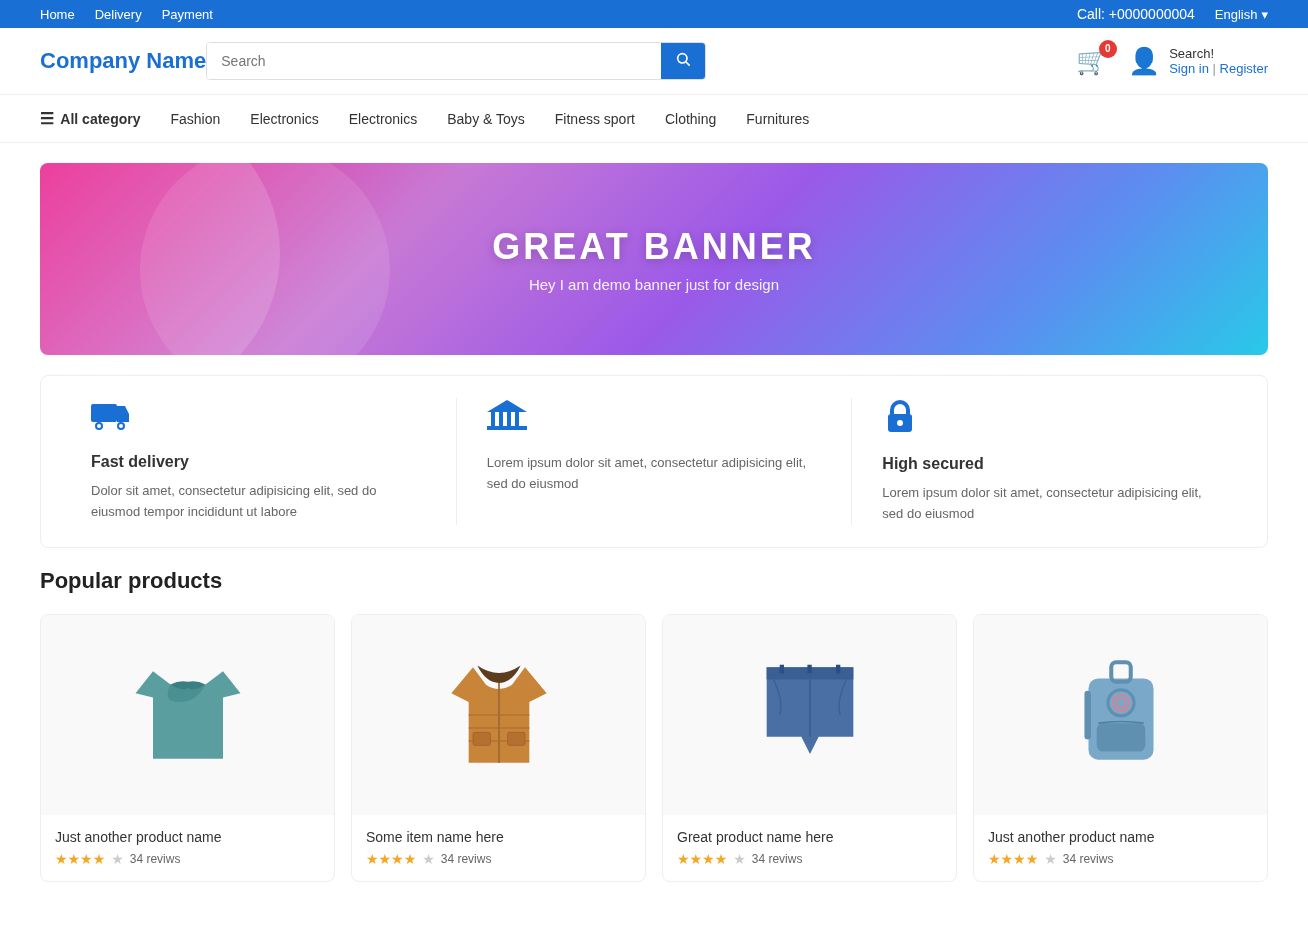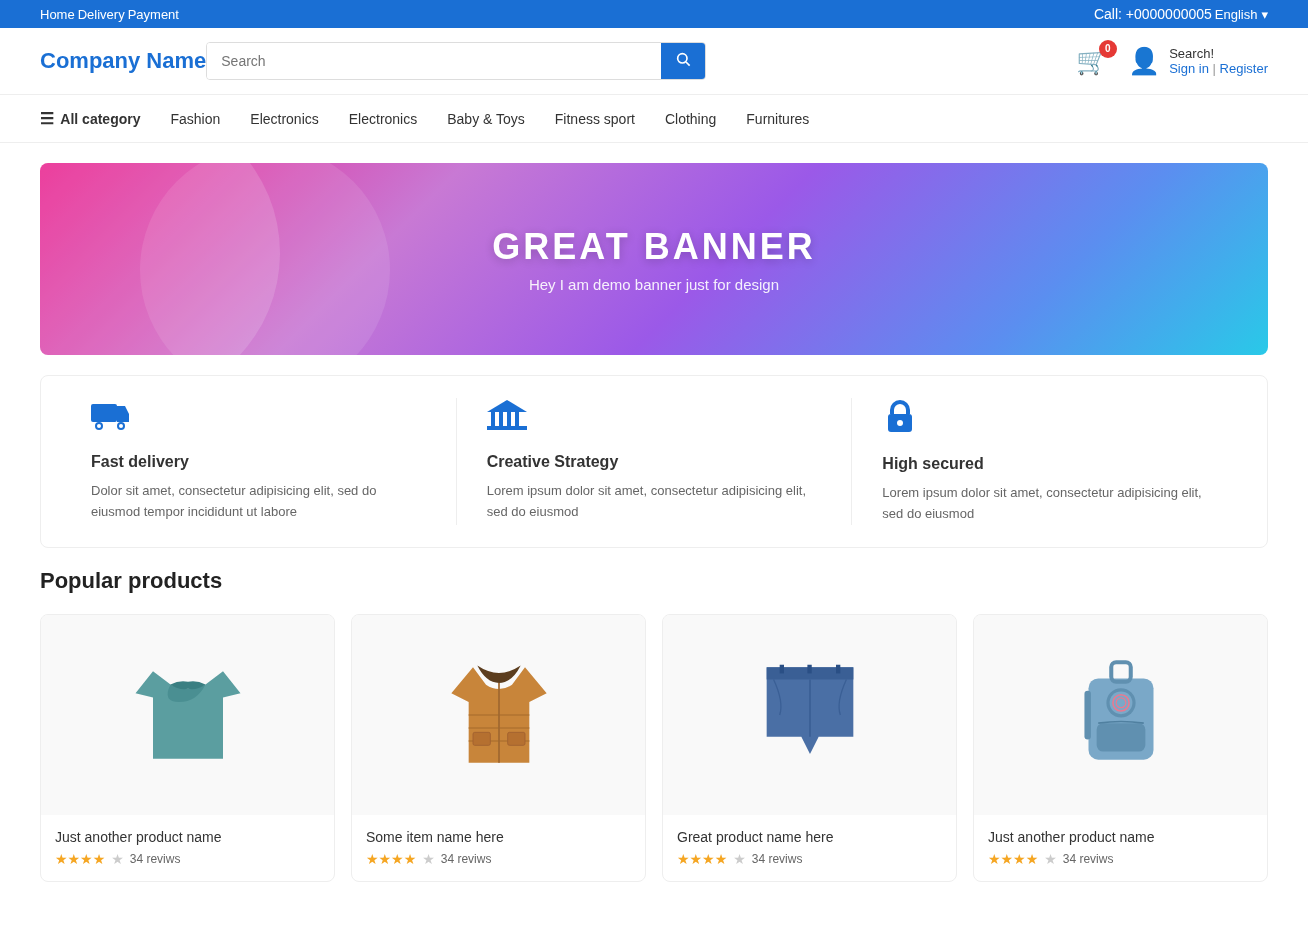--- a/index.html
+++ b/index.html
@@ -7,21 +7,21 @@
 
     
     .top-bar {
       background: #1a6fd4;
       color: #fff;
       padding: 6px 40px;
       display: flex;
       justify-content: space-between;
       align-items: center;
     }
-    .top-bar-left, .top-bar-right { display: flex; gap: 3px; align-items: center; }
+    .top-bar-left, .top-bar-right { display: flex; gap: 20px; align-items: center; }
     .top-bar a { color: #fff; text-decoration: none; font-size: 13px; cursor: pointer; }
     .lang-dropdown { display: flex; align-items: center; gap: 4px; cursor: pointer; color: #fff; font-size: 13px; text-align: right; }
 
     
     .header {
       padding: 14px 40px;
       display: flex;
       align-items: center;
       border-bottom: 1px solid #eee;
     }
@@ -222,21 +222,21 @@
 </head>
 <body>
 
 <div class="top-bar">
   <div class="top-bar-left">
     <a>Home</a>
     <a>Delivery</a>
     <a>Payment</a>
   </div>
   <div class="top-bar-right">
-    <span>Call: +0000000005</span>
+    <span>Call: +0000000004</span>
     <div class="lang-dropdown">
       <span>English</span>
       <span>▾</span>
     </div>
   </div>
 </div>
 
 <div class="header">
   <div class="logo">Company Name</div>
   <div class="search-bar">
@@ -305,21 +305,20 @@
     <div class="feature-icon">
       <svg width="40" height="34" viewBox="0 0 40 34" fill="#1a6fd4">
         <rect x="4" y="14" width="4" height="14"></rect>
         <rect x="12" y="14" width="4" height="14"></rect>
         <rect x="20" y="14" width="4" height="14"></rect>
         <rect x="28" y="14" width="4" height="14"></rect>
         <polygon points="0,14 20,2 40,14"></polygon>
         <rect x="0" y="28" width="40" height="4"></rect>
       </svg>
     </div>
-    <div class="feature-title">Creative Strategy</div>
     <div class="feature-desc">Lorem ipsum dolor sit amet, consectetur adipisicing elit, sed do eiusmod</div>
   </div>
   <div class="feature">
     <div class="feature-icon">
       <svg width="36" height="36" viewBox="0 0 36 36" fill="#1a6fd4">
         <rect x="6" y="16" width="24" height="18" rx="3"></rect>
         <path d="M10 16 V12 A8 8 0 0 1 26 12 V16" fill="none" stroke="#1a6fd4" stroke-width="4"></path>
         <circle cx="18" cy="25" r="3" fill="white"></circle>
       </svg>
     </div>

